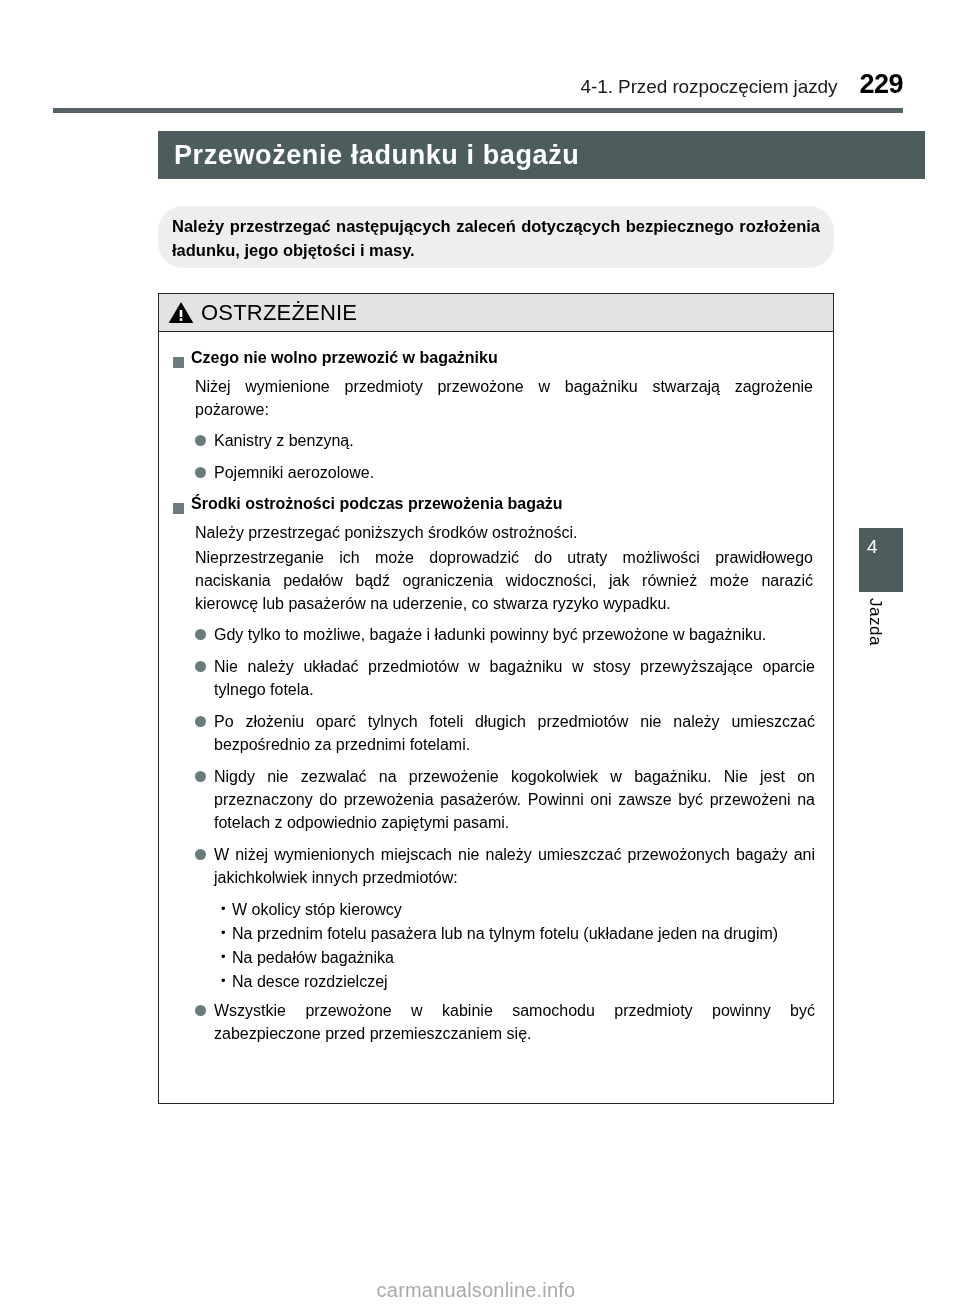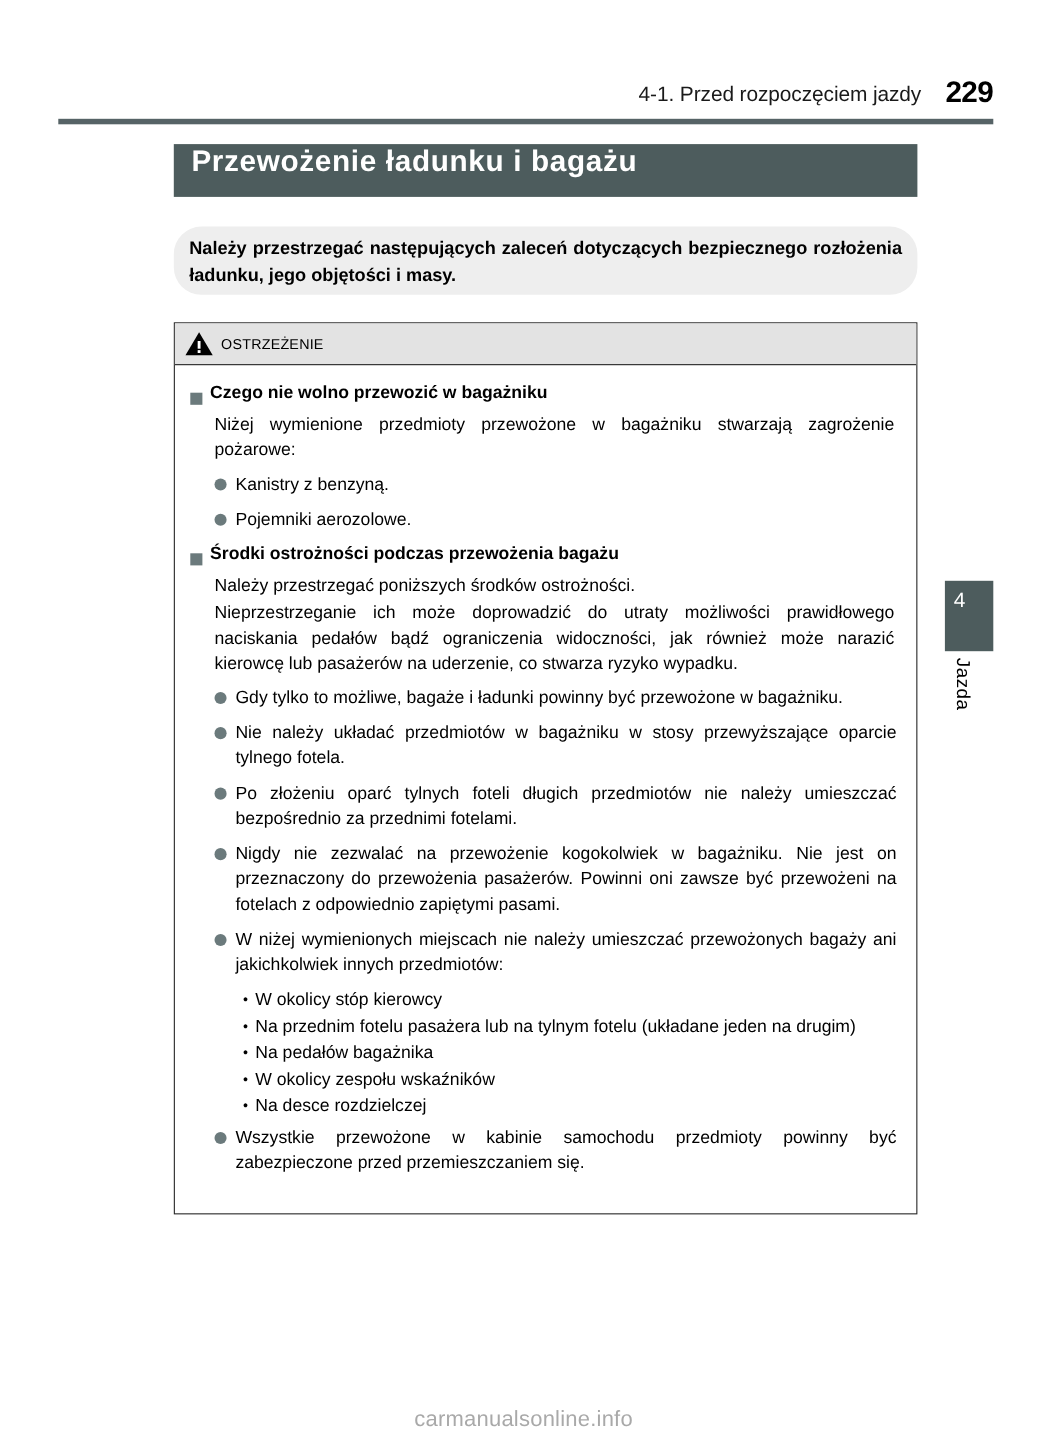--- a/index.html
+++ b/index.html
@@ -48,25 +48,25 @@
     width: 850px;
     height: 5px;
     background: #566366;
   }
 
   
   .title-bar {
     position: absolute;
     left: 158px;
     top: 131px;
-    width: 676px;
+    width: 767px;
     height: 48px;
     background: #4d5c5d;
     display: flex;
-    align-items: flex-start;
+    align-items: center;
   }
   .title-bar-text {
     color: #ffffff;
     font-size: 27px;
     font-weight: bold;
     letter-spacing: 0.6px;
     padding-left: 16px;
     white-space: nowrap;
   }
 
@@ -110,21 +110,21 @@
     align-items: center;
     padding-left: 9px;
   }
   .warn-tri {
     width: 26px;
     height: 23px;
     margin-right: 7px;
     flex: none;
   }
   .warn-head-label {
-    font-size: 13px;
+    font-size: 22px;
     line-height: 21px;
     color: #000;
     letter-spacing: 0.2px;
     text-align: right;
   }
   .warn-body {
     padding: 11px 18px 0 14px;
   }
 
   
@@ -328,21 +328,20 @@
       <span class="dot-bullet"></span>
       <span class="dot-text">W niżej wymienionych miejscach nie należy umieszczać przewożonych bagaży ani jakichkolwiek innych przedmiotów:</span>
     </div>
 
     <div class="sub-list">
       <div class="sub-item">W okolicy stóp kierowcy</div>
       <div class="sub-item">
         <span>Na przednim fotelu pasażera lub na tylnym fotelu (układane jeden na drugim)</span>
       </div>
       <div class="sub-item">Na pedałów bagażnika</div>
-      <div class="sub-item">W okolicy zespołu wskaźników</div>
       <div class="sub-item">Na desce rozdzielczej</div>
     </div>
 
     <div class="dot-item">
       <span class="dot-bullet"></span>
       <span class="dot-text">Wszystkie przewożone w kabinie samochodu przedmioty powinny być zabezpieczone przed przemieszczaniem się.</span>
     </div>
 
   </div>
 </div>

